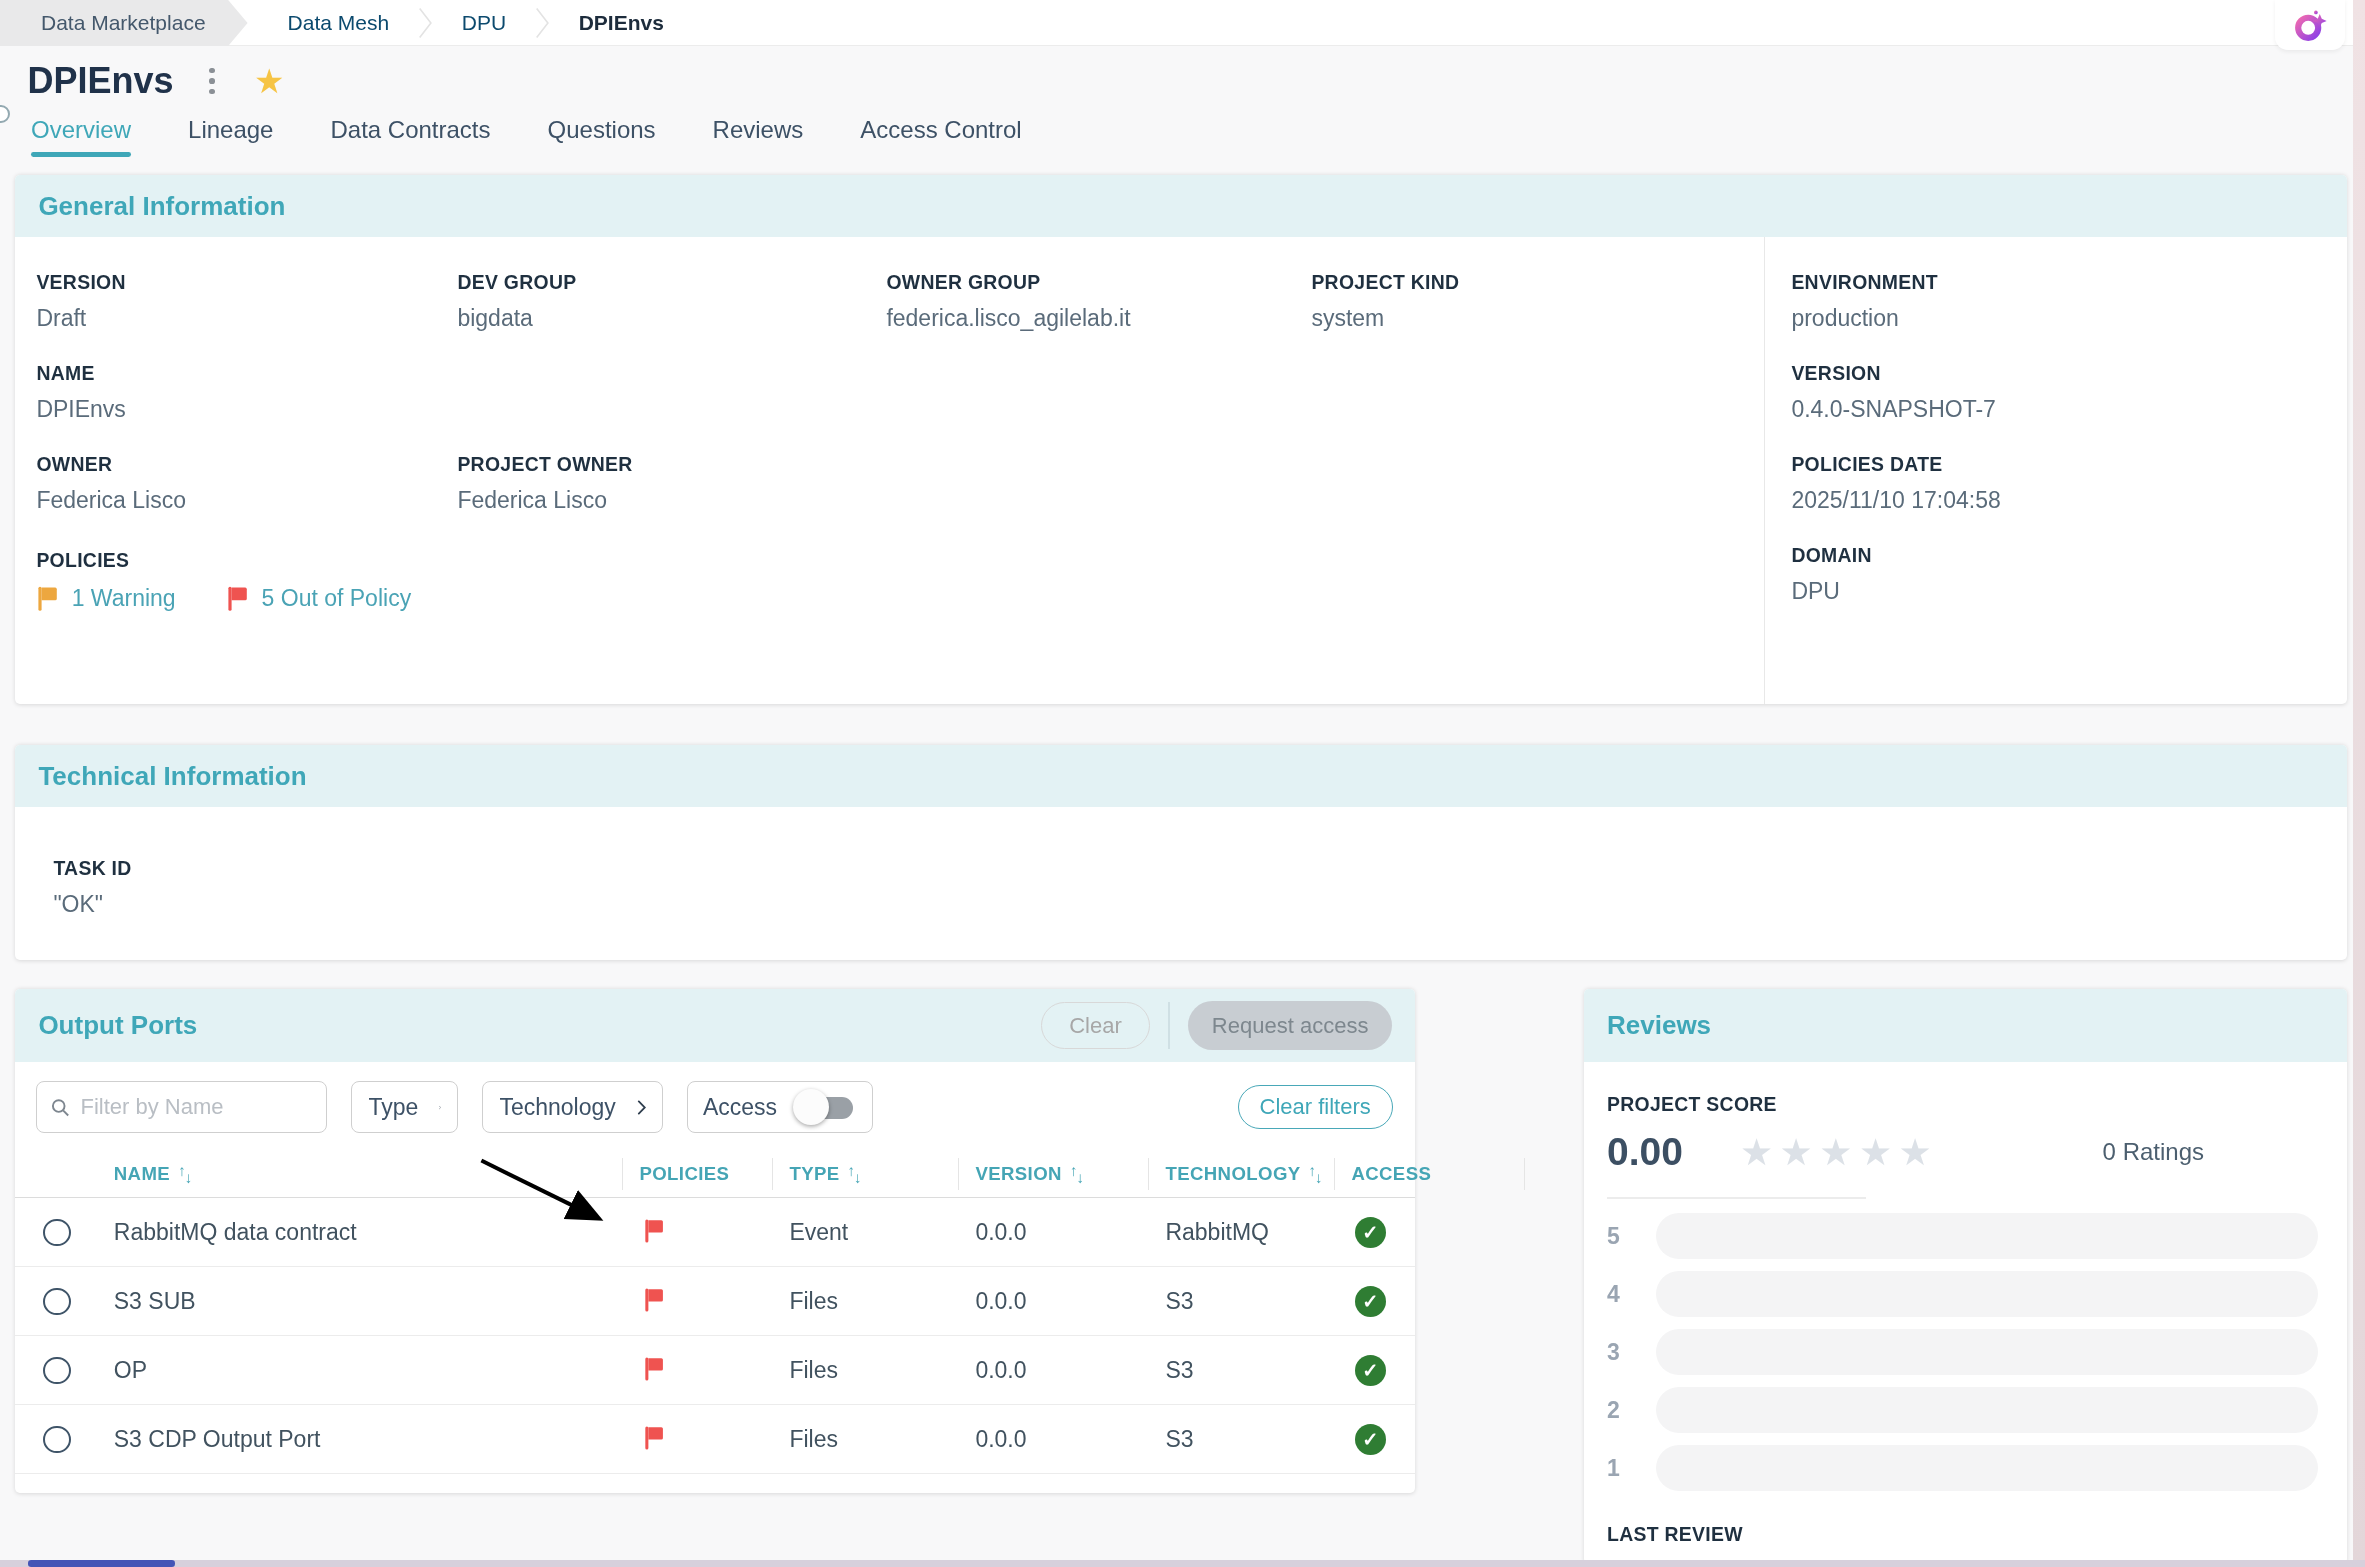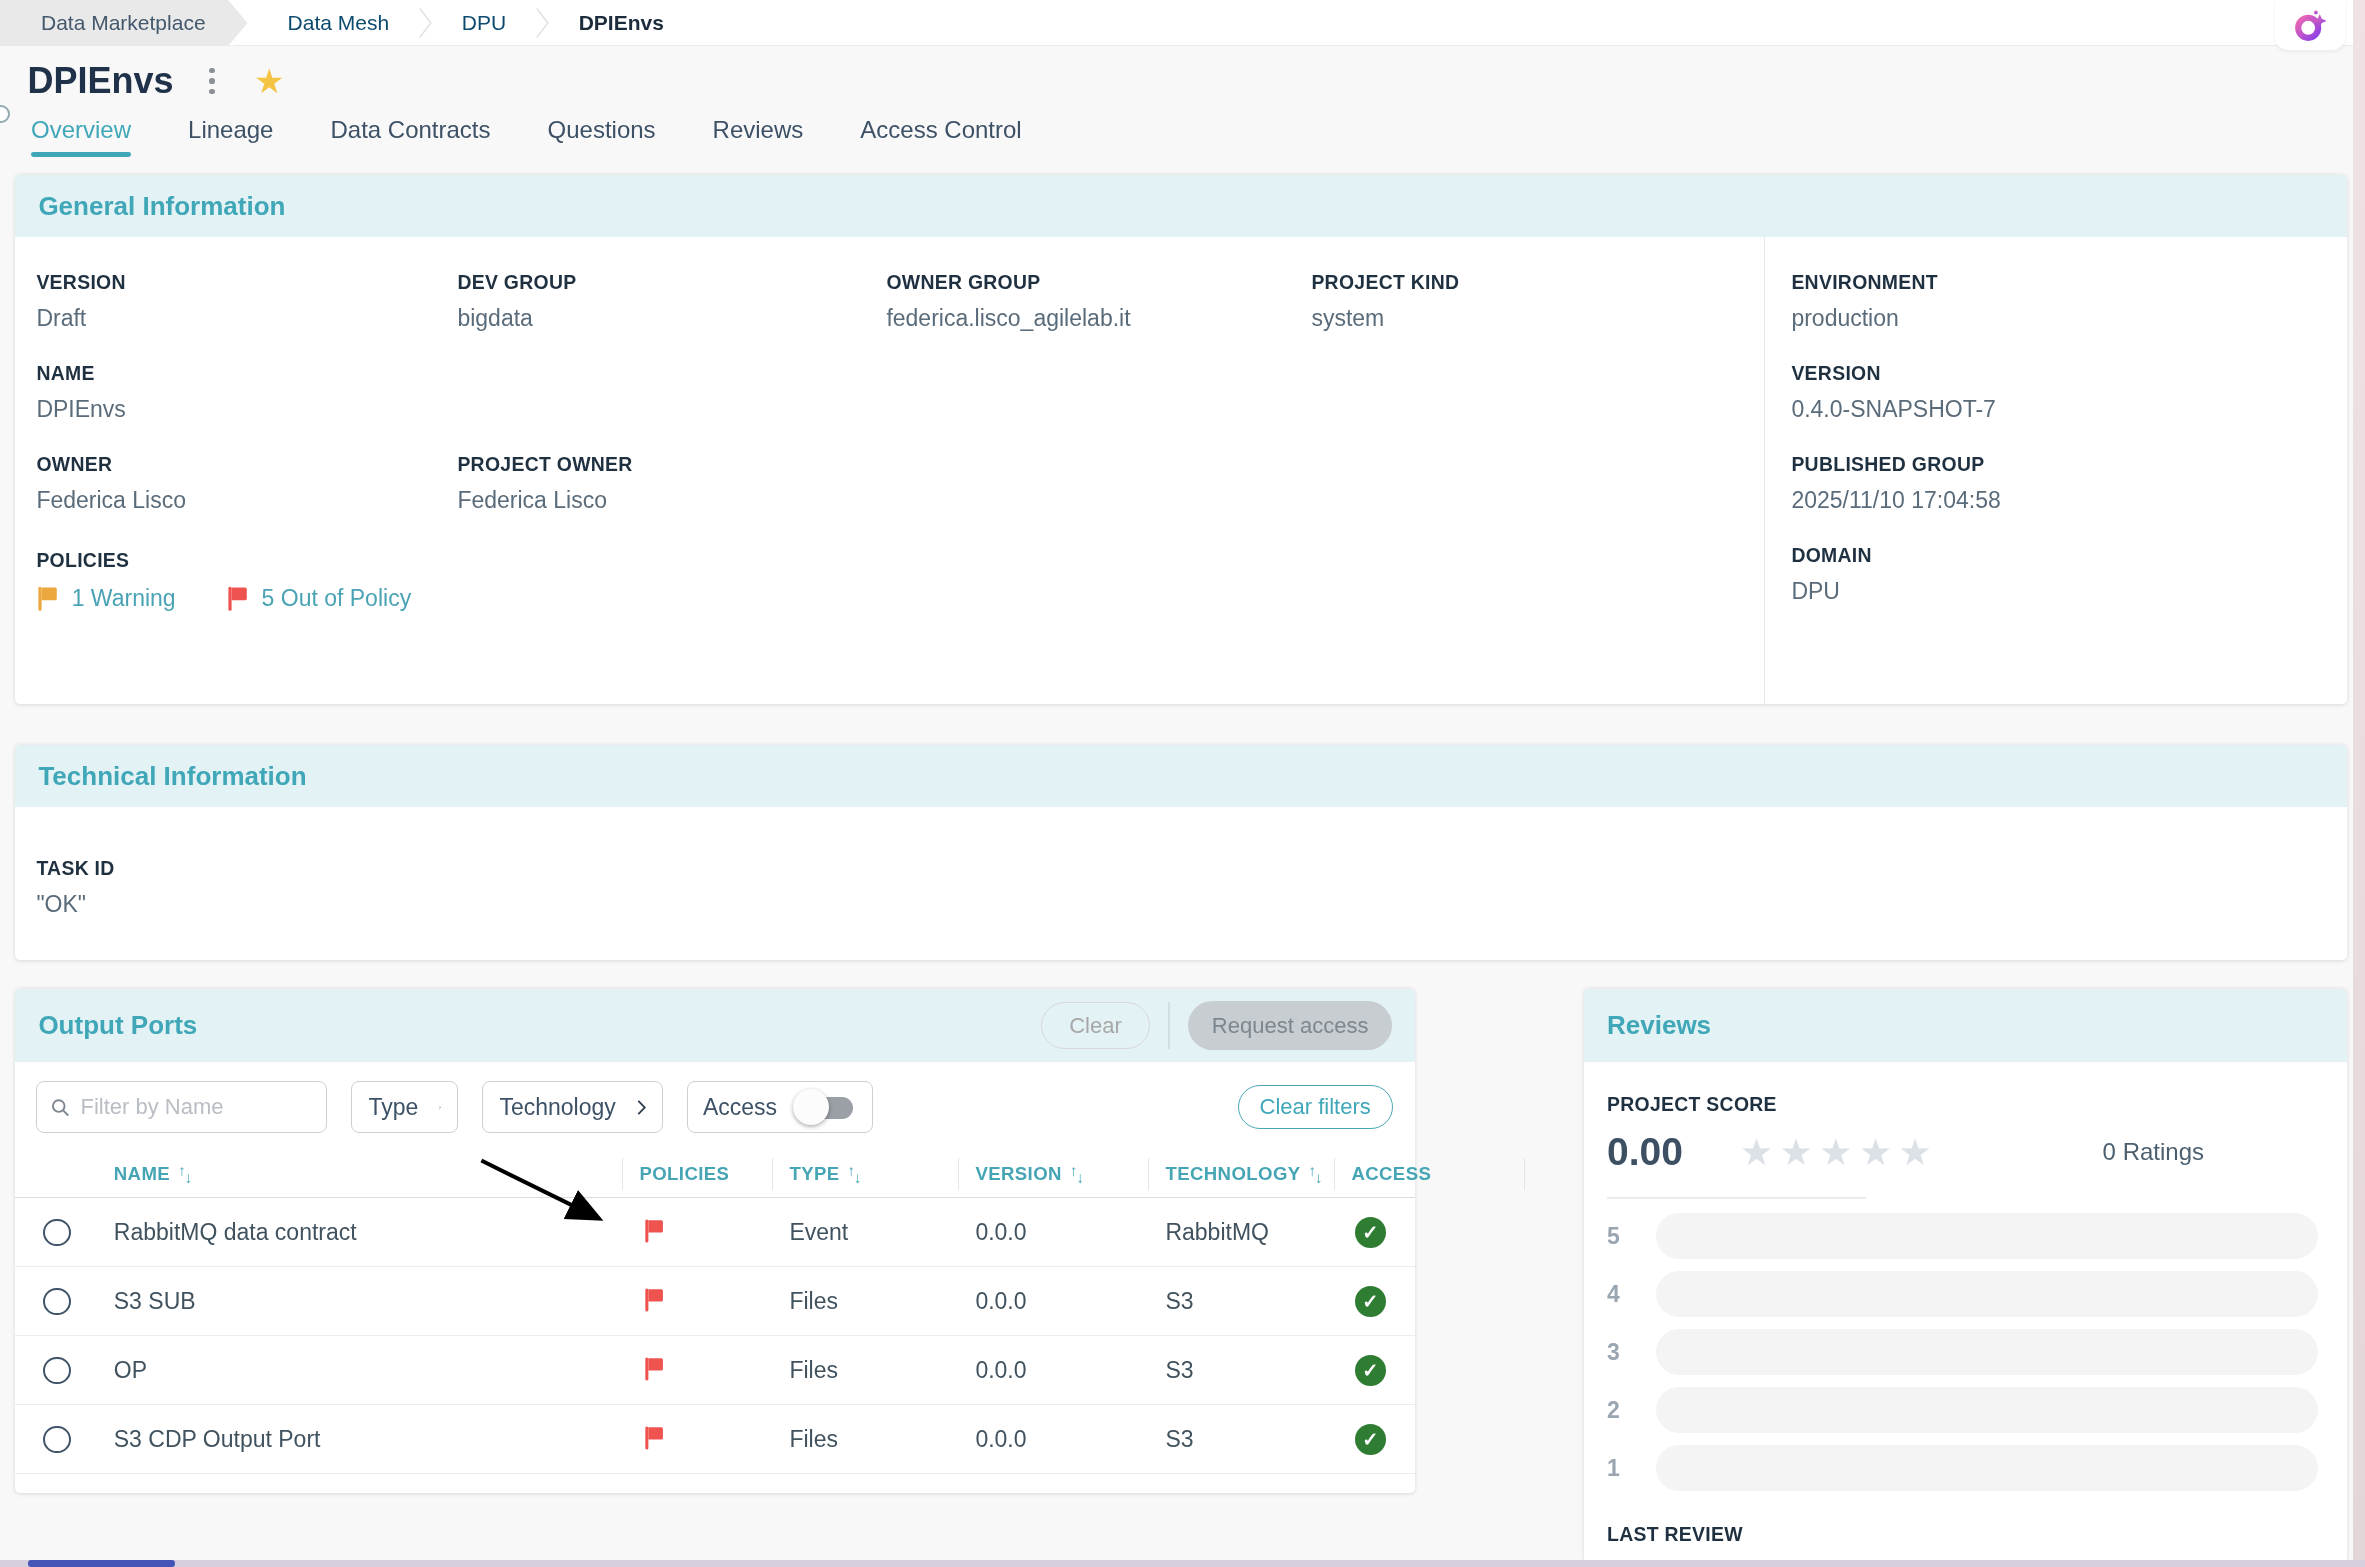--- a/index.html
+++ b/index.html
@@ -70,21 +70,21 @@
   .f-value { font-size:23px; color:#5a6b7a; }
   .gi-right { position:absolute; top:62px; bottom:0; right:0; width:583px;
     border-left:0.8px solid #e8e8e8; padding:34px 0 0 26px; margin-top:-62px; top:62px; }
   .gi-right .gi-rrow { min-height:91px; }
   .policies { margin-top:4.9px; }
   .policy-links { display:flex; align-items:center; gap:18px; margin-top:13px; }
   .policy-item { display:flex; align-items:center; gap:11.3px; cursor:pointer; }
   .policy-item span { font-size:23px; color:#4aa3b5; }
   .policy-gap { width:14.6px; }
   
-  .ti-body { padding:50px 0 0 21px; }
+  .ti-body { padding:50px 0 0 38px; }
   
   .band-actions { display:flex; align-items:center; gap:18px; }
   .btn-clear { border:1.6px solid #d8d8d8; color:#a7a7a7; background:transparent; font-size:22px;
     padding:9.7px 27.5px; border-radius:809px; cursor:pointer; font-family:inherit; }
   .band-divider { width:1.6px; height:47px; background:#cfe0e4; }
   .btn-request { border:none; background:#c8cdd2; color:#7d878e; font-size:22px; font-weight:500;
     padding:11.3px 24px; border-radius:809px; cursor:default; font-family:inherit; }
   .filters { display:flex; align-items:center; gap:24px; padding:19.4px 21px 13px 21px; }
   .search-box { display:flex; align-items:center; gap:9.7px; width:291px; height:52px;
     border:0.8px solid #cfcfcf; border-radius:8px; padding:0 13px; background:#fff; }
@@ -288,21 +288,21 @@
     <div class="gi-right">
       <div class="gi-rrow">
         <div class="f-label">ENVIRONMENT</div>
         <div class="f-value">production</div>
       </div>
       <div class="gi-rrow">
         <div class="f-label">VERSION</div>
         <div class="f-value">0.4.0-SNAPSHOT-7</div>
       </div>
       <div class="gi-rrow">
-        <div class="f-label">PUBLISHED GROUP</div>
+        <div class="f-label">POLICIES DATE</div>
         <div class="f-value">2025/11/10 17:04:58</div>
       </div>
       <div class="gi-rrow">
         <div class="f-label">DOMAIN</div>
         <div class="f-value">DPU</div>
       </div>
     </div>
   </div>
 </div>
 

